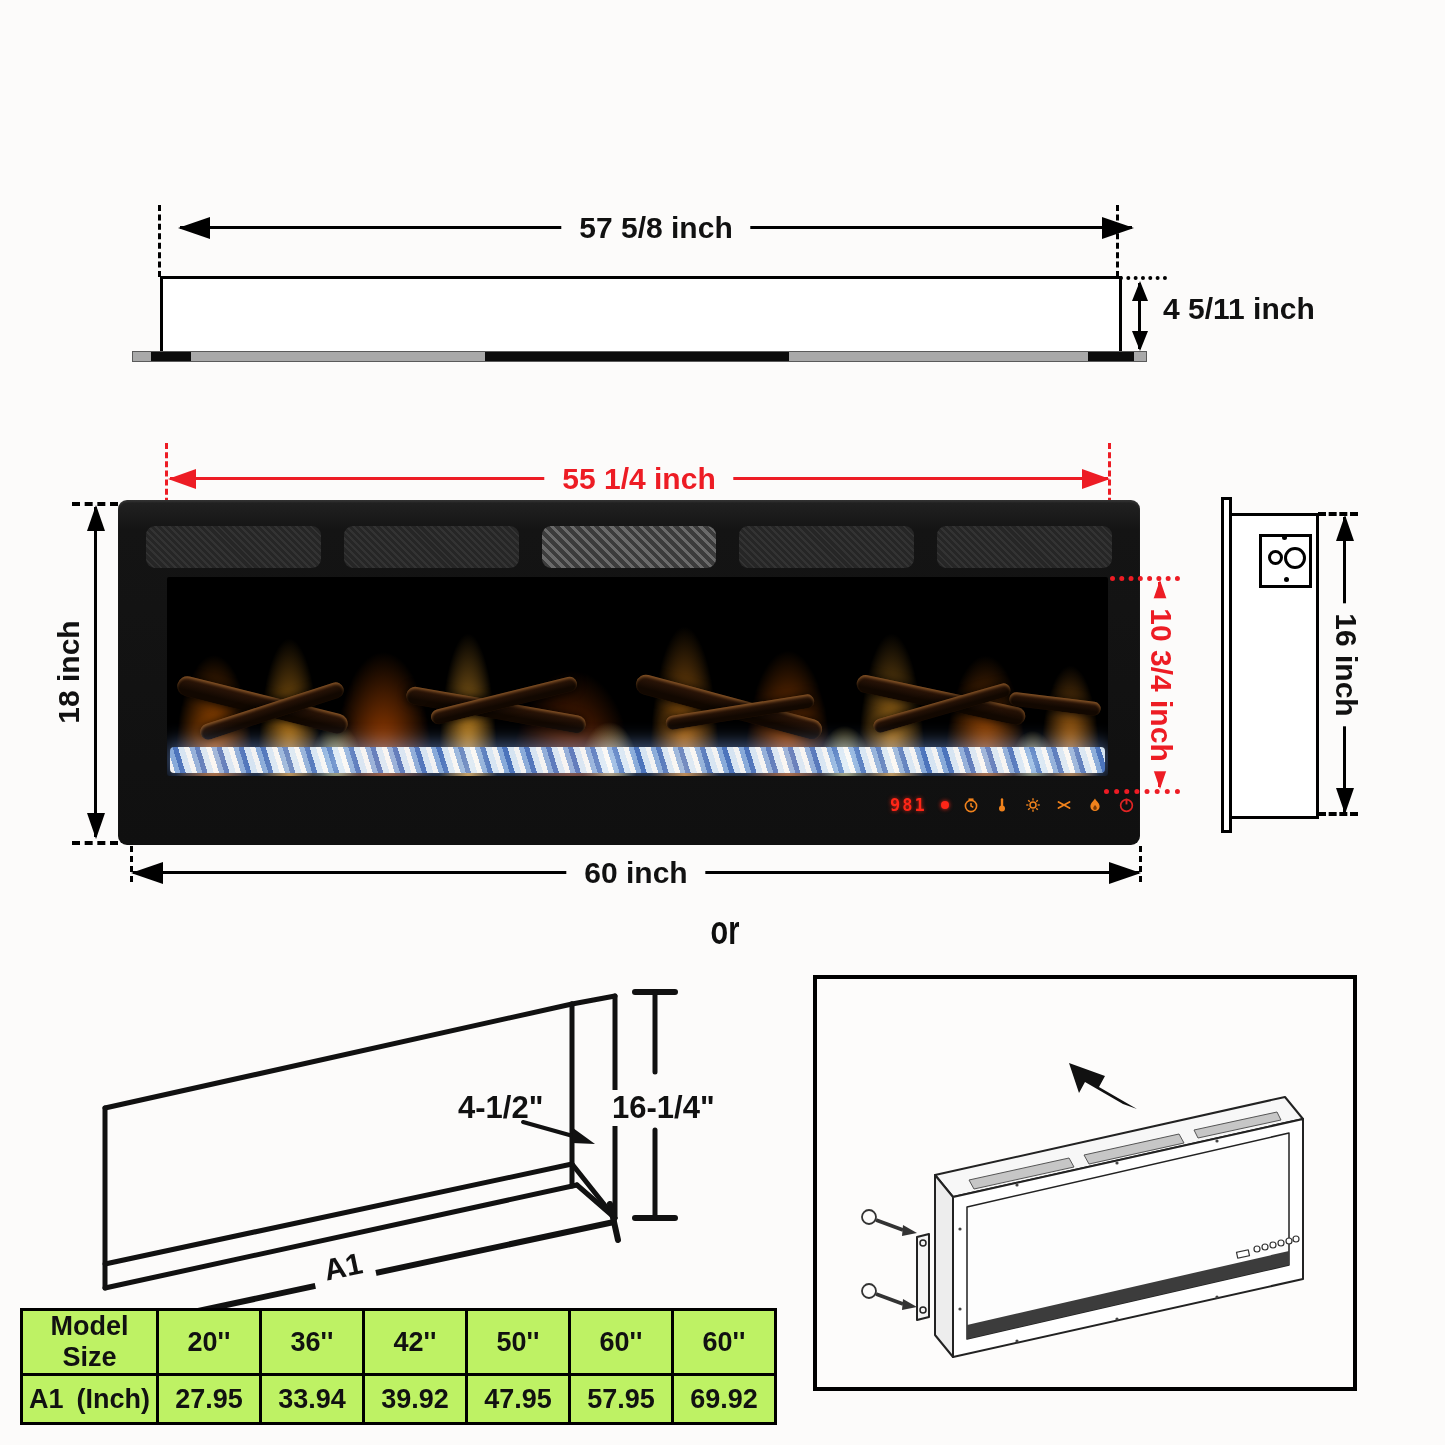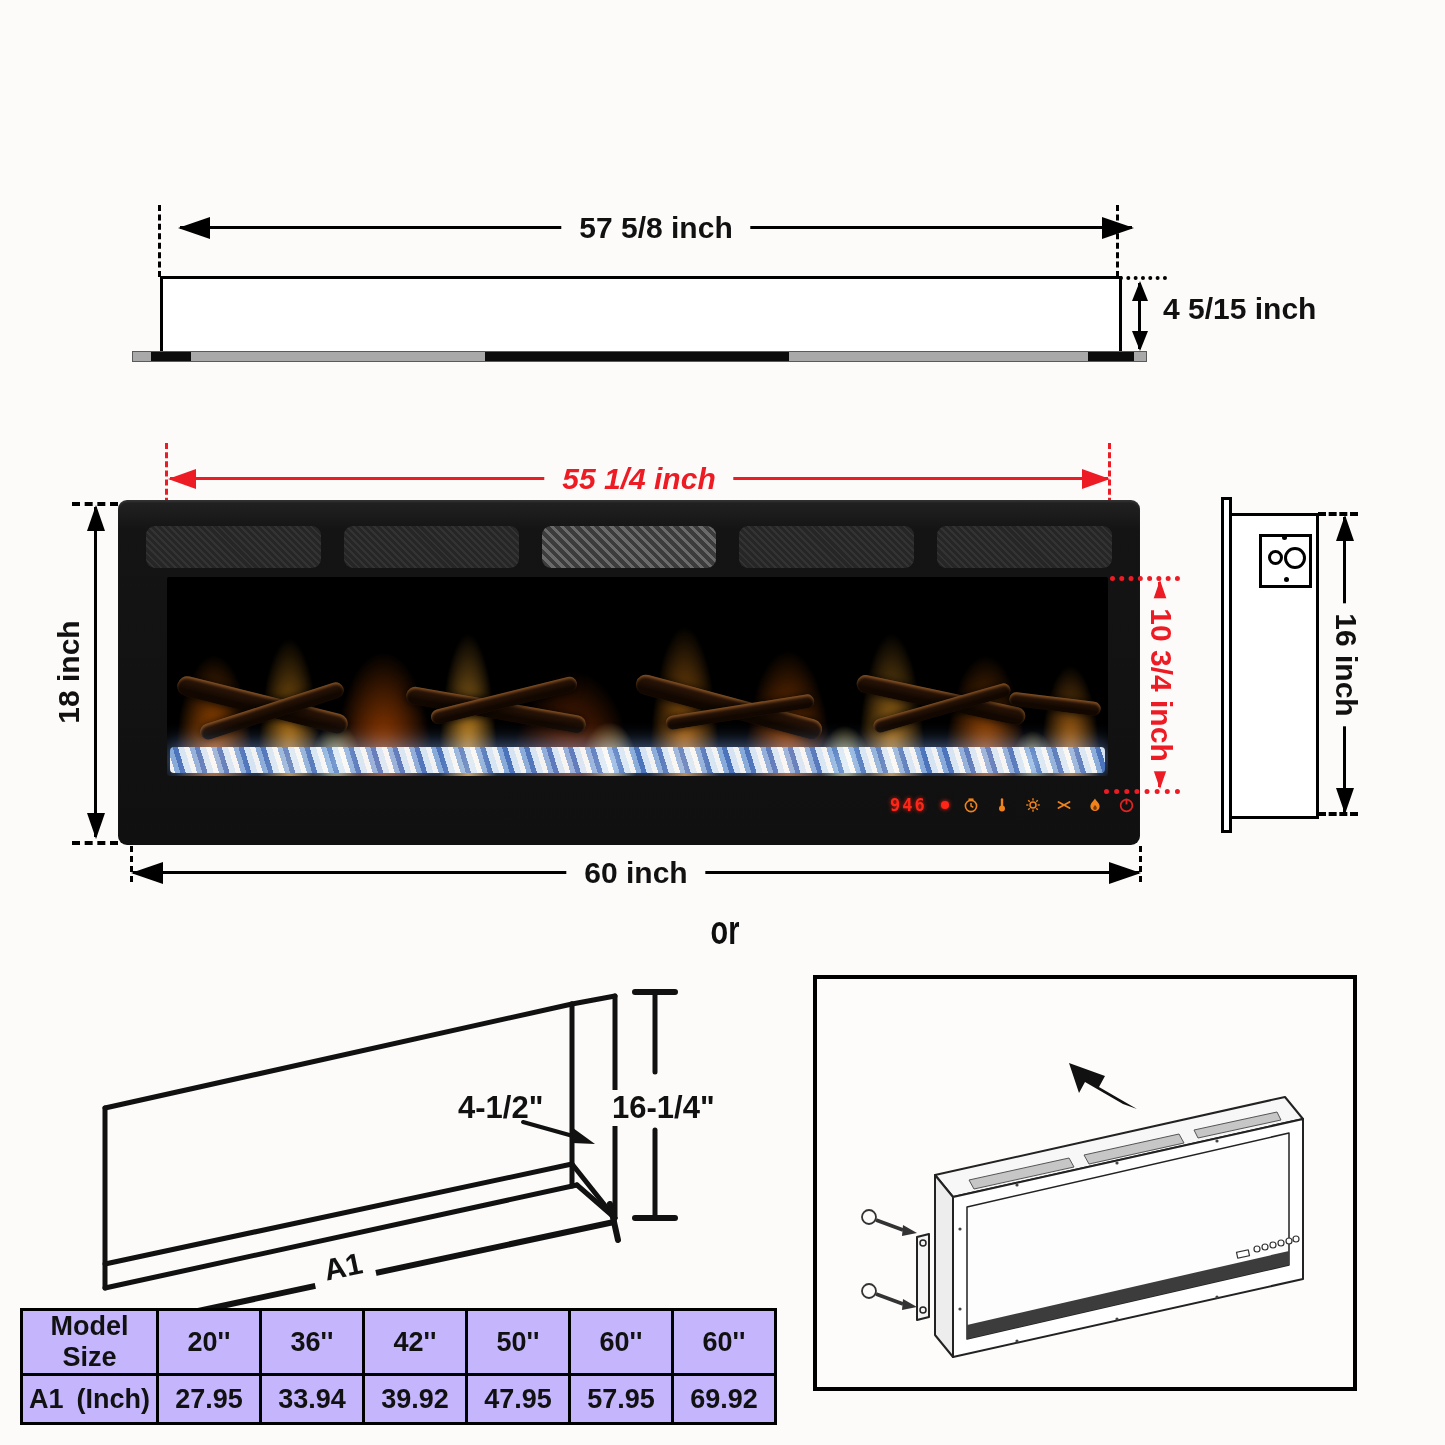--- a/index.html
+++ b/index.html
@@ -14,21 +14,21 @@
   .sec-label{font-size:46px;font-weight:bold;text-align:center;white-space:nowrap;color:#0e0e0e;}
 
   
   .dimh{position:absolute;height:0;border-top:3px solid #000;}
   .dimh .ah-l{position:absolute;left:-2px;top:-12px;width:0;height:0;border-style:solid;
               border-width:11px 32px 11px 0;border-color:transparent #000 transparent transparent;}
   .dimh .ah-r{position:absolute;right:-2px;top:-12px;width:0;height:0;border-style:solid;
               border-width:11px 0 11px 32px;border-color:transparent transparent transparent #000;}
   .dimh .dlabel{position:absolute;left:50%;top:0;transform:translate(-50%,-54%);
                 background:#fcfbfa;padding:0 18px;font-weight:bold;font-size:30px;white-space:nowrap;}
-  .dimh.red{border-top-color:#ed1c24;font-style:italic;}
+  .dimh.red{border-top-color:#ed1c24;}
   .dimh.red .ah-l{border-color:transparent #ed1c24 transparent transparent;border-width:10px 28px 10px 0;top:-11px;}
   .dimh.red .ah-r{border-color:transparent transparent transparent #ed1c24;border-width:10px 0 10px 28px;top:-11px;}
   .dimh.red .dlabel{color:#ed1c24;}
 
   .dimv{position:absolute;width:0;border-left:3px solid #000;}
   .dimv .ah-t{position:absolute;top:-2px;left:-10px;width:0;height:0;border-style:solid;
               border-width:0 9px 26px 9px;border-color:transparent transparent #000 transparent;}
   .dimv .ah-b{position:absolute;bottom:-2px;left:-10px;width:0;height:0;border-style:solid;
               border-width:26px 9px 0 9px;border-color:#000 transparent transparent transparent;}
   .dimv.red{border-left-color:#ed1c24;}
@@ -92,21 +92,21 @@
   .sv-body{background:#fff;border:3px solid #000;}
   .sv-jbox{background:#fff;border:3px solid #000;}
   .sv-circle{position:absolute;border:3px solid #000;border-radius:50%;}
   .sv-dot{position:absolute;width:5px;height:5px;border-radius:50%;background:#000;}
 
   
   .wm-box{border:4px solid #000;background:#fdfcfb;}
   .dim-a1{font-size:30px;font-weight:bold;background:#fcfbfa;padding:0 12px;transform:rotate(-12deg);}
 
   
-  table.size{border-collapse:collapse;background:#c4b5fd;}
+  table.size{border-collapse:collapse;background:#bef264;}
   table.size td{border:3.5px solid #000;font-weight:bold;font-size:27px;text-align:center;
                 height:46px;padding:0;}
   td.c-model{width:133px;}
   td.c-size{width:100px;}
   .a1cell{display:flex;justify-content:space-between;align-items:center;padding:0 6px;}
 </style>
 </head>
 <body>
 
 <div id="canvas">
@@ -123,21 +123,21 @@
   <div class="abs tv-base" style="left:132px;top:351px;width:1013px;height:9px;">
     <span class="seg" style="left:18px;width:40px;"></span>
     <span class="seg" style="left:352px;width:304px;"></span>
     <span class="seg" style="left:955px;width:46px;"></span>
   </div>
   <div class="abs exth" style="left:1119px;top:276px;width:48px;"></div>
   <div class="abs dimv" style="left:1138px;top:283px;height:66px;">
     <span class="ah-t" style="border-width:0 8px 20px 8px;left:-9px;"></span>
     <span class="ah-b" style="border-width:20px 8px 0 8px;left:-9px;"></span>
   </div>
-  <div class="abs dim-side-label" style="left:1163px;top:292px;">4 5/15 inch</div>
+  <div class="abs dim-side-label" style="left:1163px;top:292px;">4 5/11 inch</div>
 
   <div class="abs extv red" style="left:165px;top:443px;height:134px;"></div>
   <div class="abs extv red" style="left:1108px;top:443px;height:134px;"></div>
   <div class="abs dimh red" style="left:170px;top:477px;width:938px;">
     <span class="ah-l"></span>
     <span class="ah-r"></span>
     <span class="dlabel">55 1/4 inch</span>
   </div>
 
   <div class="abs fp-body" style="left:118px;top:500px;width:1022px;height:345px;">
@@ -156,21 +156,21 @@
       <div class="log" style="left:262px;top:116px;width:150px;height:15px;transform:rotate(-14deg);"></div>
       <div class="log" style="left:466px;top:120px;width:192px;height:20px;transform:rotate(15deg);"></div>
       <div class="log" style="left:498px;top:128px;width:150px;height:14px;transform:rotate(-9deg);"></div>
       <div class="log" style="left:688px;top:114px;width:172px;height:18px;transform:rotate(12deg);"></div>
       <div class="log" style="left:704px;top:124px;width:142px;height:14px;transform:rotate(-16deg);"></div>
       <div class="log" style="left:842px;top:120px;width:92px;height:14px;transform:rotate(7deg);"></div>
       <div class="crystals"></div>
     </div>
 
     <div class="abs controls" style="left:772px;top:293px;height:24px;">
-      <span class="led">946</span>
+      <span class="led">981</span>
       <span class="led-dot"></span>
       <span class="cicon">
         <svg width="16" height="16" viewBox="0 0 16 16">
             <circle cx="8" cy="9" r="5.6" fill="none" stroke="#f0821c" stroke-width="1.6"></circle>
             <path d="M8 6v3l2.3 1.4" fill="none" stroke="#f0821c" stroke-width="1.5"></path>
             <path d="M5.5 2.2h5" stroke="#f0821c" stroke-width="1.6"></path>
           </svg>
       </span>
       <span class="cicon">
         <svg width="16" height="16" viewBox="0 0 16 16">

